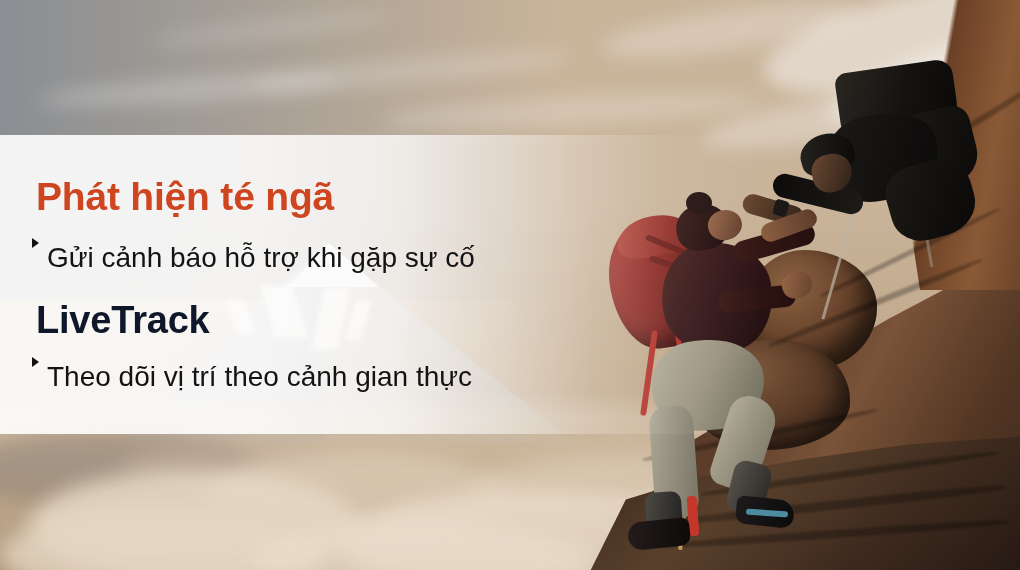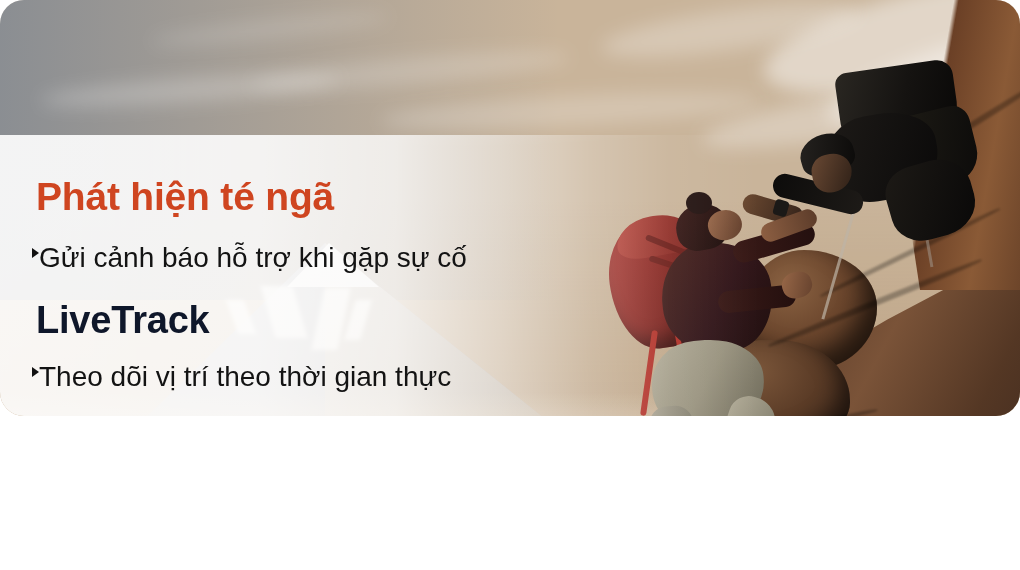--- a/index.html
+++ b/index.html
@@ -7,24 +7,23 @@
     padding: 0;
     background: #ffffff;
   }
   body {
     font-family: "Liberation Sans", sans-serif;
   }
 
   #banner {
     position: relative;
     width: 1020px;
-    height: 416px;
+    height: 570px;
     overflow: hidden;
     background: #c9b49a;
-    border-radius: 24px;
   }
 
   
   .photo-layer {
     position: absolute;
     inset: 0;
     overflow: hidden;
   }
 
   
@@ -419,21 +418,22 @@
     line-height: 1;
     white-space: nowrap;
   }
   .fh-1 { top: 177px; font-size: 39px; }
   .fh-2 { top: 301px; font-size: 38px; }
 
   .feature-bullet {
     position: absolute;
     left: 32px;
     display: flex;
-    align-items: center;
+    align-items: flex-start;
+    gap: 8px;
     white-space: nowrap;
   }
   .fb-1 { top: 243px; }
   .fb-2 { top: 362px; }
 
   .bullet-mark {
     display: inline-block;
     width: 0; height: 0;
     border-top: 5px solid transparent;
     border-bottom: 5px solid transparent;
@@ -552,16 +552,16 @@
 
   <div class="feature-bullet fb-1">
     <span class="bullet-mark"></span>
     <span class="bullet-text">Gửi cảnh báo hỗ trợ khi gặp sự cố</span>
   </div>
 
   <div class="feature-heading fh-2" style="color:#0f172a">LiveTrack</div>
 
   <div class="feature-bullet fb-2">
     <span class="bullet-mark"></span>
-    <span class="bullet-text">Theo dõi vị trí theo thời gian thực</span>
+    <span class="bullet-text">Theo dõi vị trí theo cảnh gian thực</span>
   </div>
 
 </div>
 
 </body></html>

